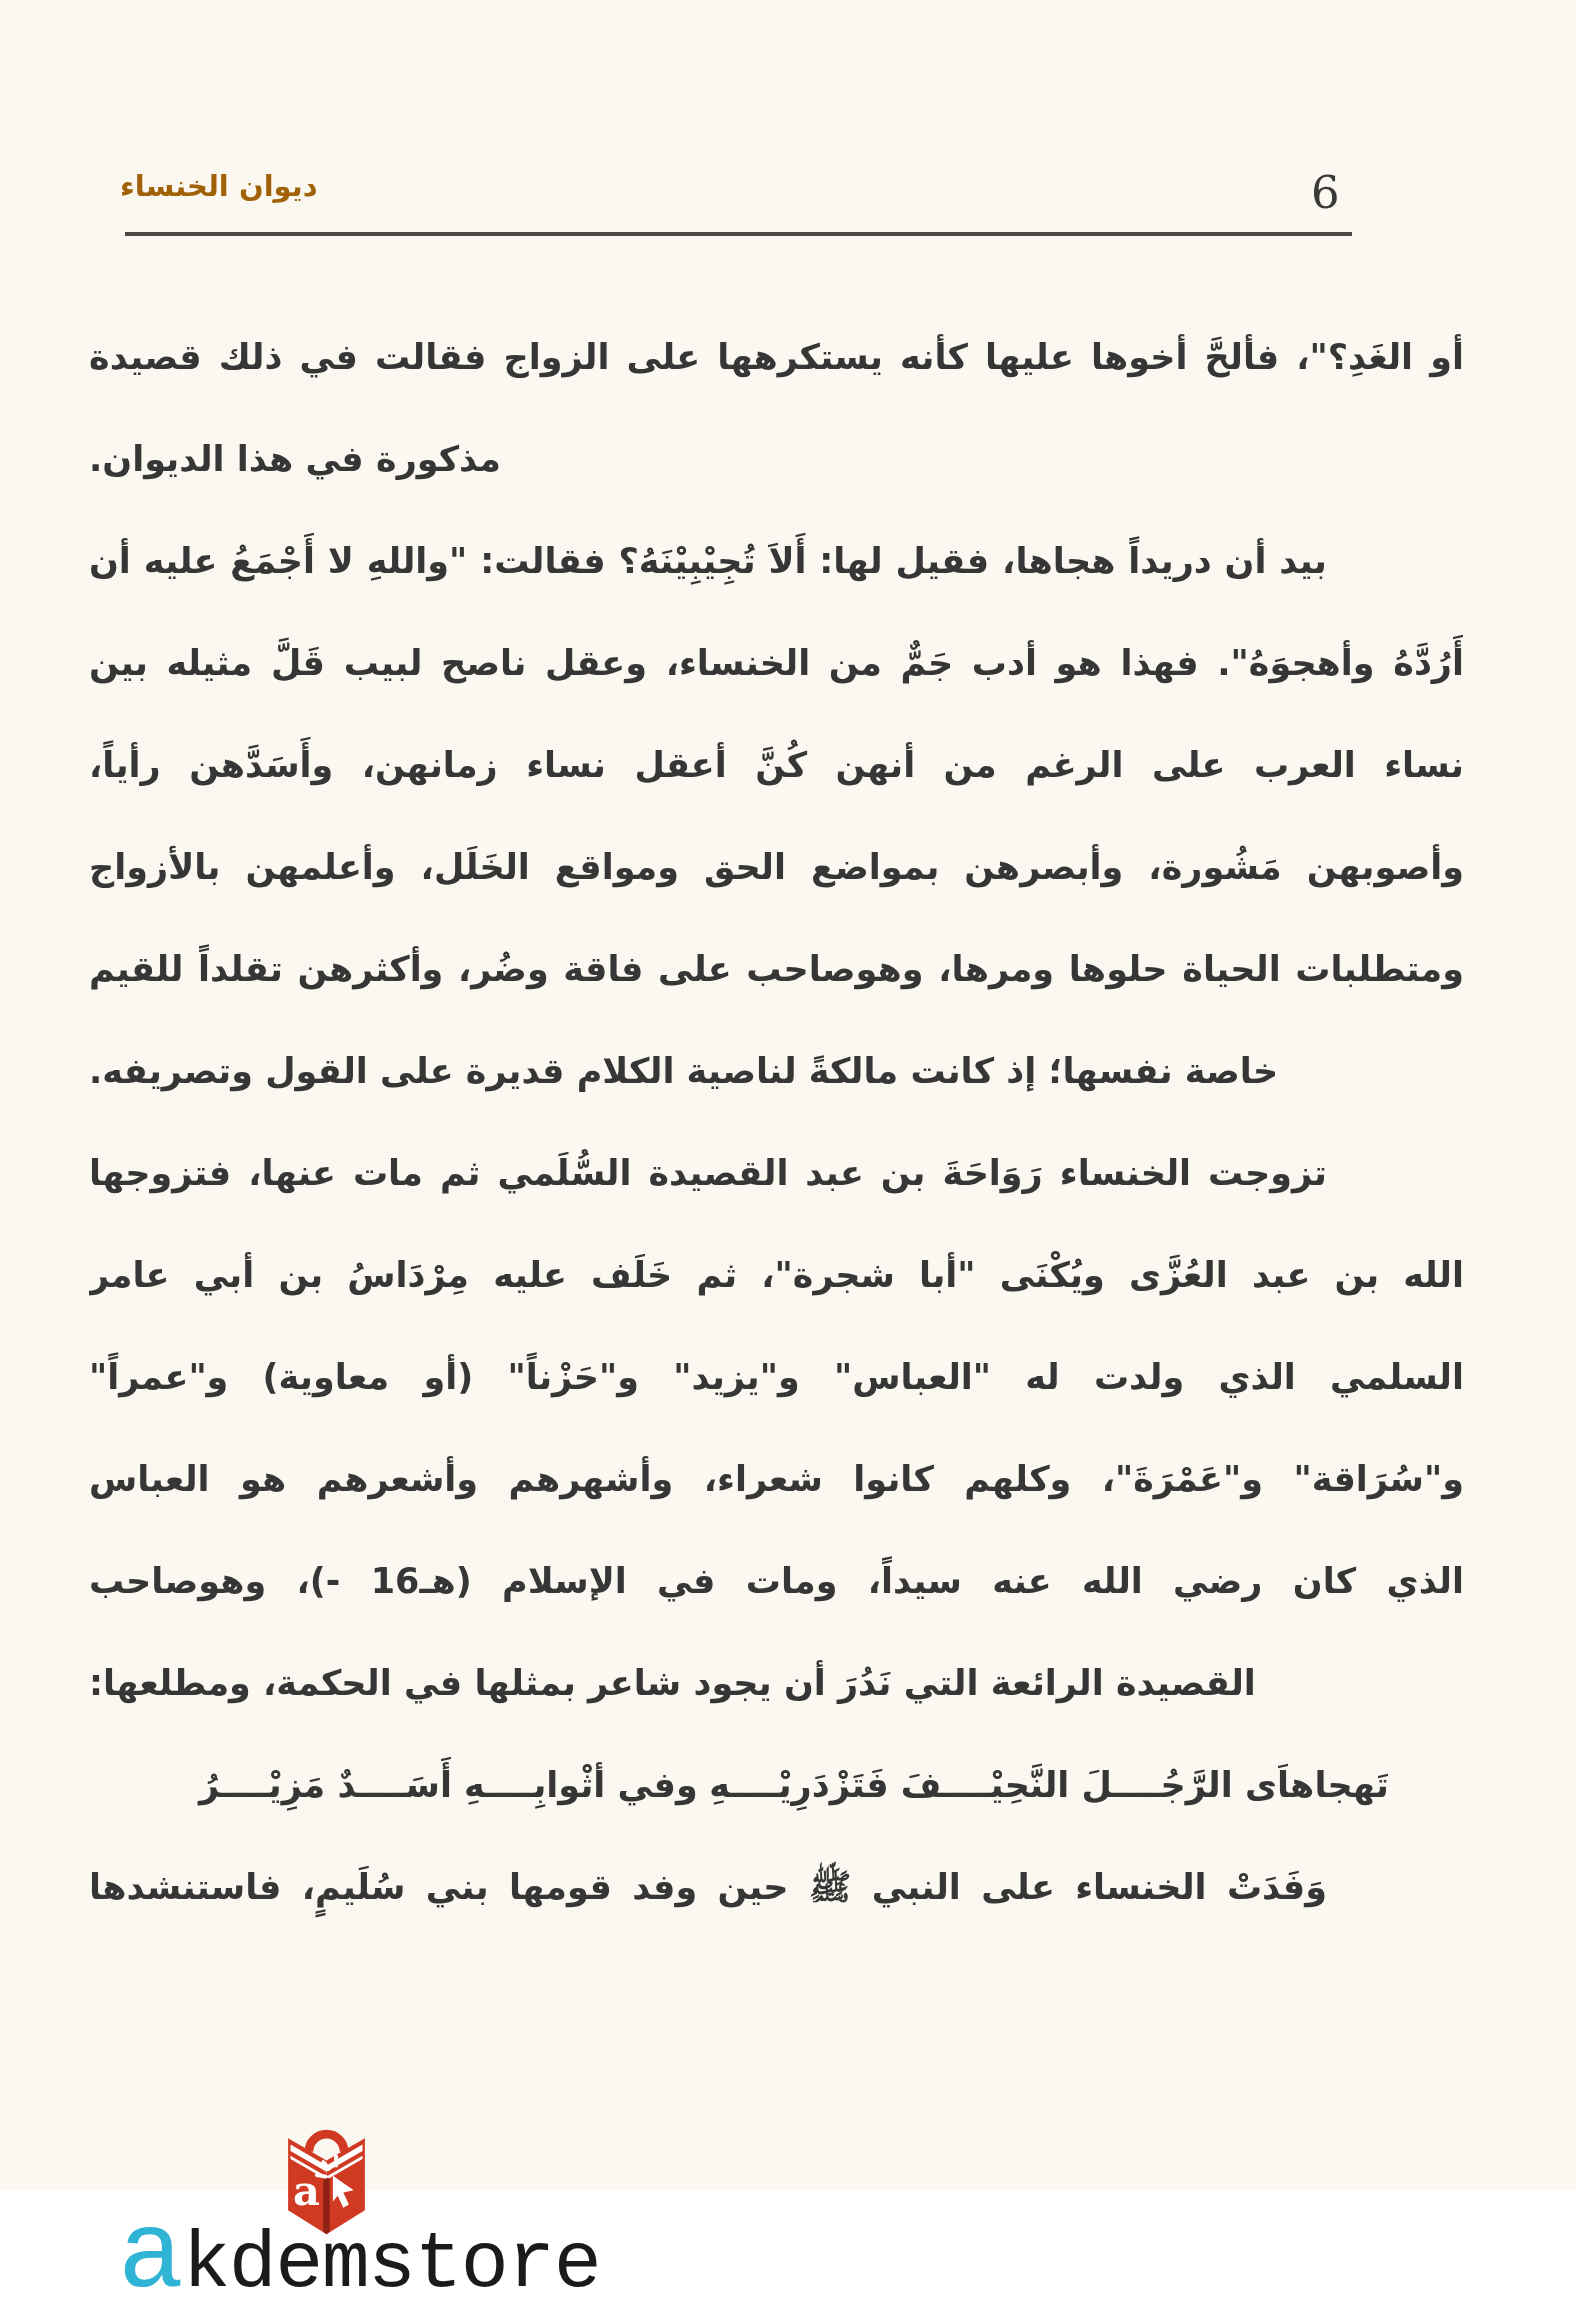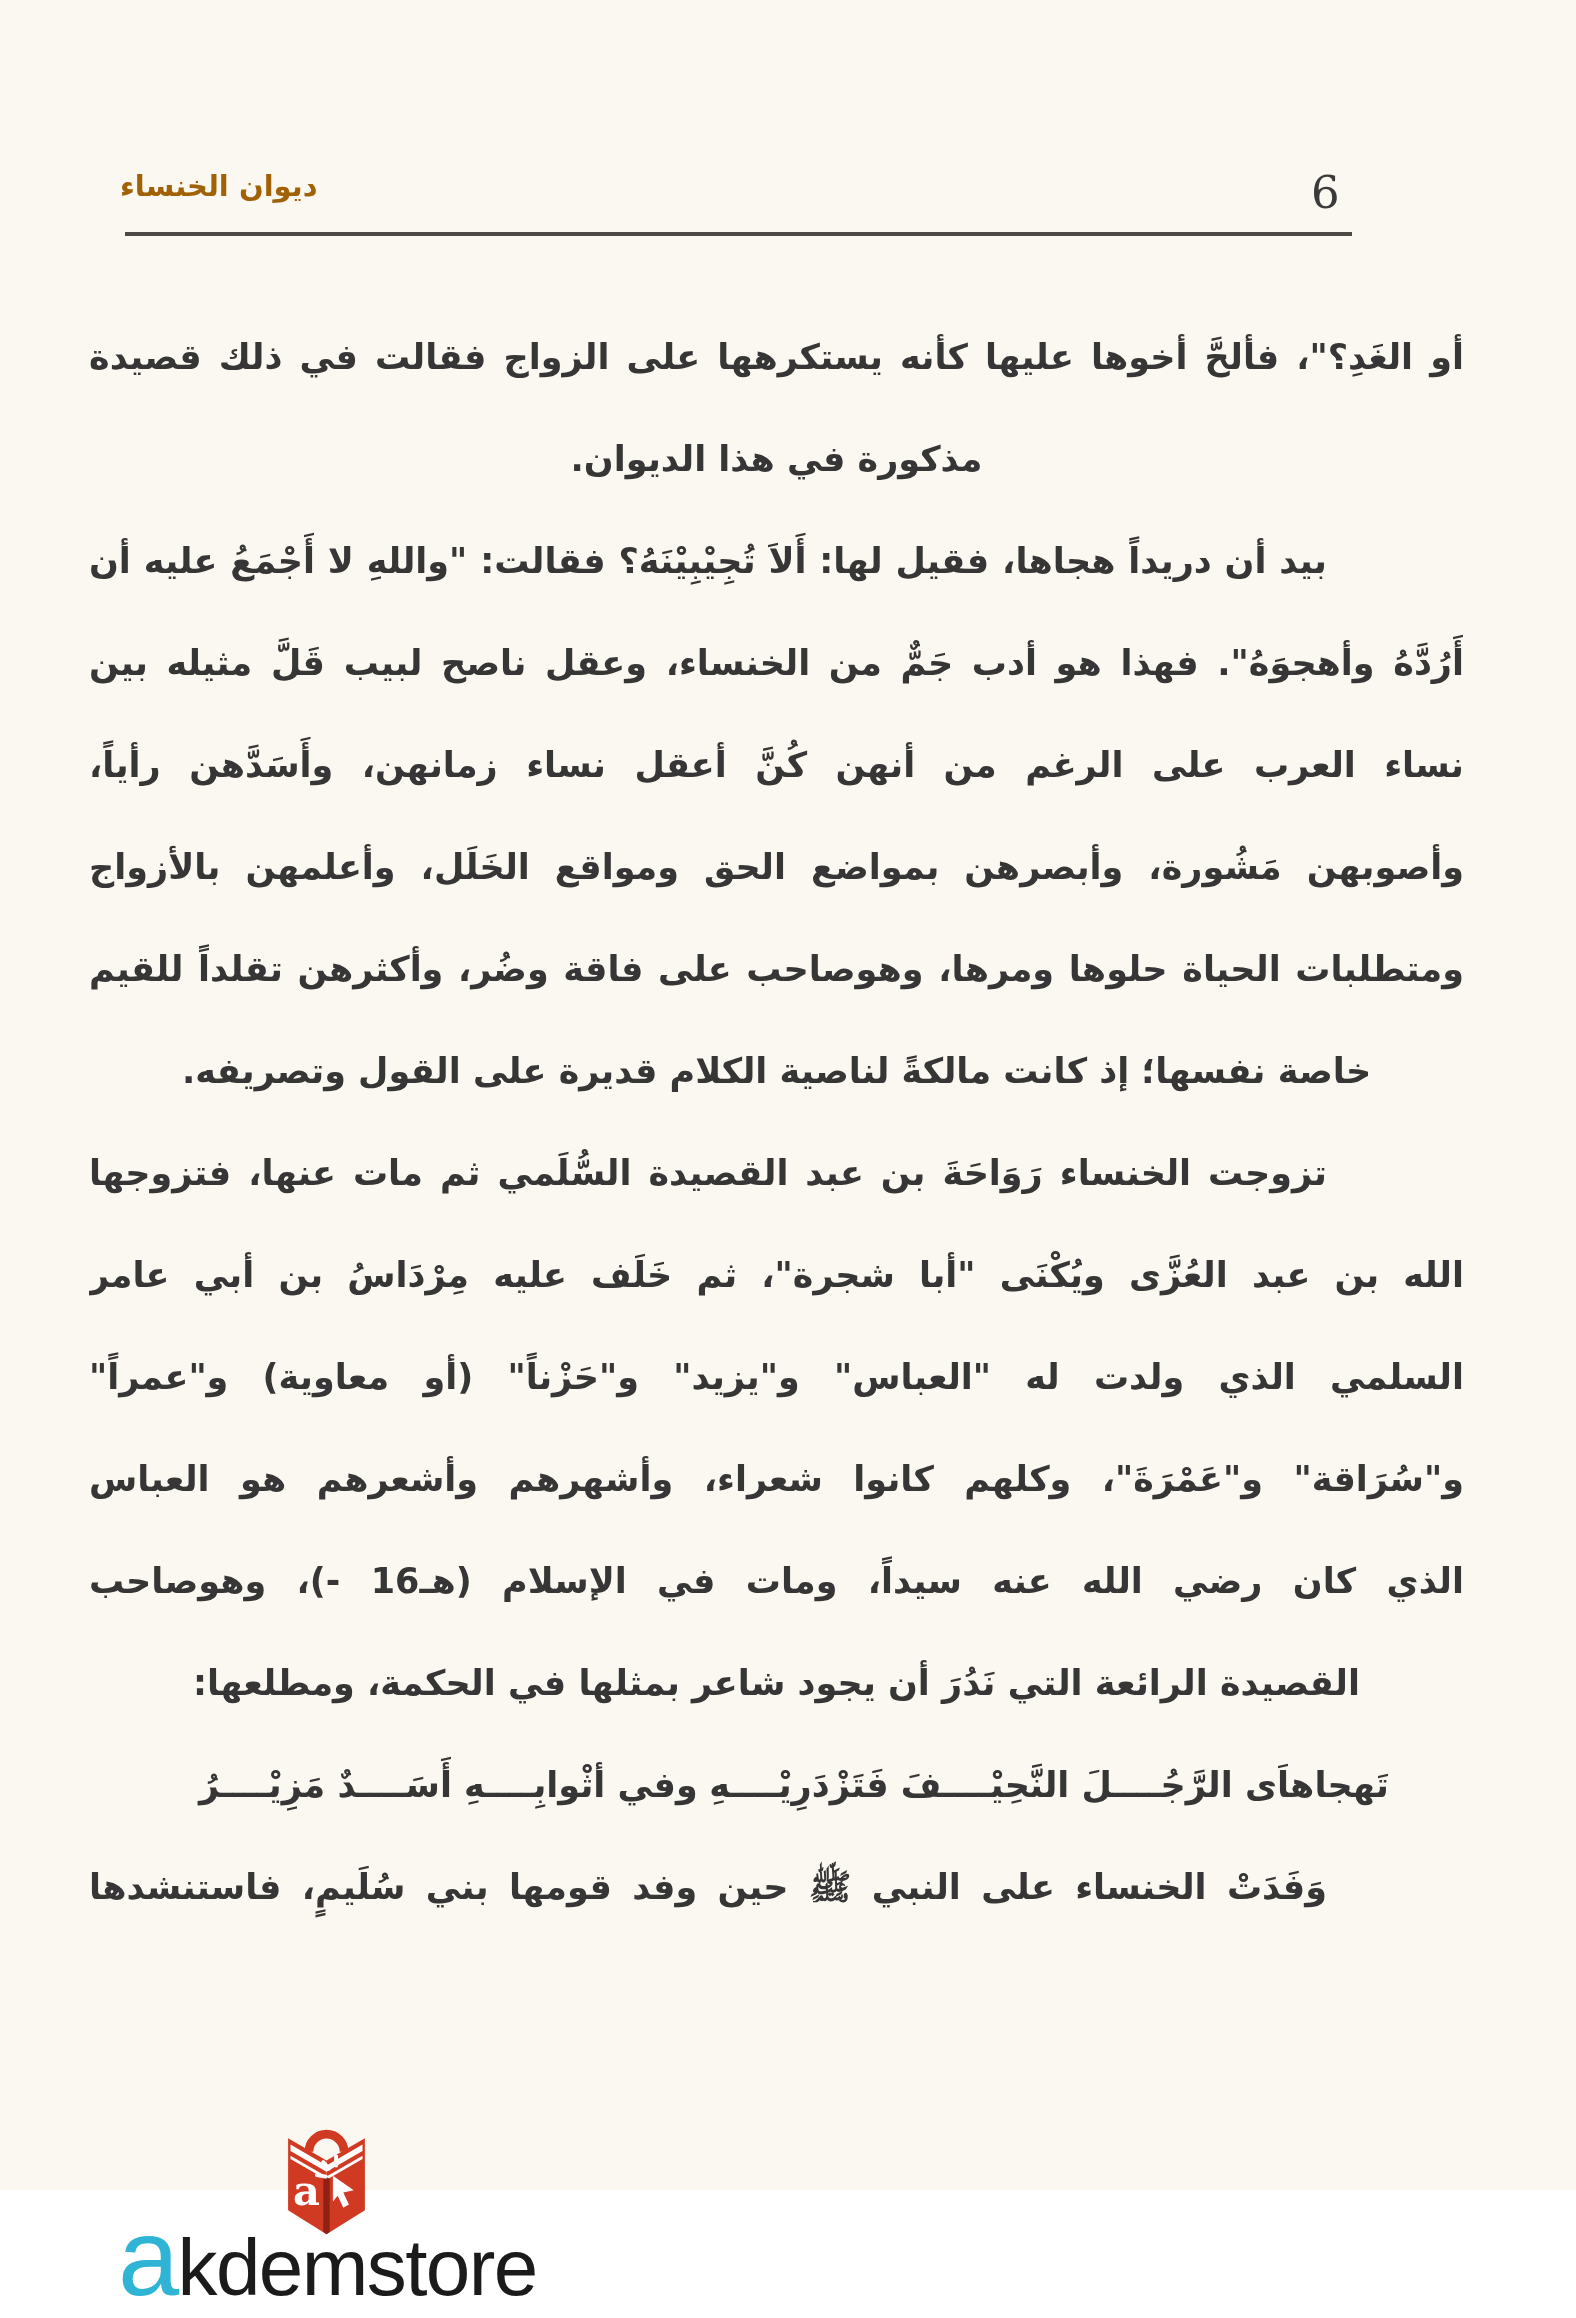--- a/index.html
+++ b/index.html
@@ -26,38 +26,38 @@
   .text-block{
     position:absolute;left:89px;top:306px;width:1375px;
   }
   .line{
     height:102px;line-height:102px;overflow:hidden;
     direction:rtl;unicode-bidi:plaintext;
     font-size:35px;font-weight:bold;color:#363636;
     direction:rtl;
   }
   .line.just{text-align:justify;text-align-last:justify;}
-  .line.start{text-align:center;}
+  .line.start{text-align:left;}
   .line.indent{text-indent:137px;}
   .line.verse{
     display:flex;justify-content:space-between;align-items:center;
     padding:0 75px 0 110px;box-sizing:border-box;
   }
   .line.verse span{white-space:nowrap;}
   
   .bottom-strip{
     position:absolute;left:0;top:2190px;width:1577px;height:129px;
     background:#ffffff;
   }
   .logo-icon{
     position:absolute;left:280px;top:2115px;width:93px;height:124px;
   }
   .logo-text{
     position:absolute;left:118px;top:2203px;height:112px;
-    font-family:Liberation Sans, sans-serif;
+    font-family:Liberation Mono, monospace;
     font-size:80px;line-height:107px;color:#1b1b1b;
     letter-spacing:-1.6px;white-space:nowrap;text-align:center;
   }
   .logo-text .brand-a{
     font-size:110px;color:#2fb4d6;letter-spacing:-1.6px;
   }
 </style>
 </head>
 <body>
 

